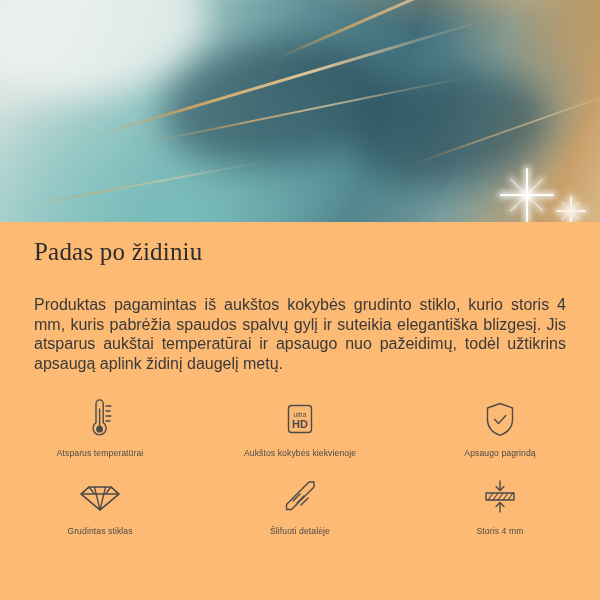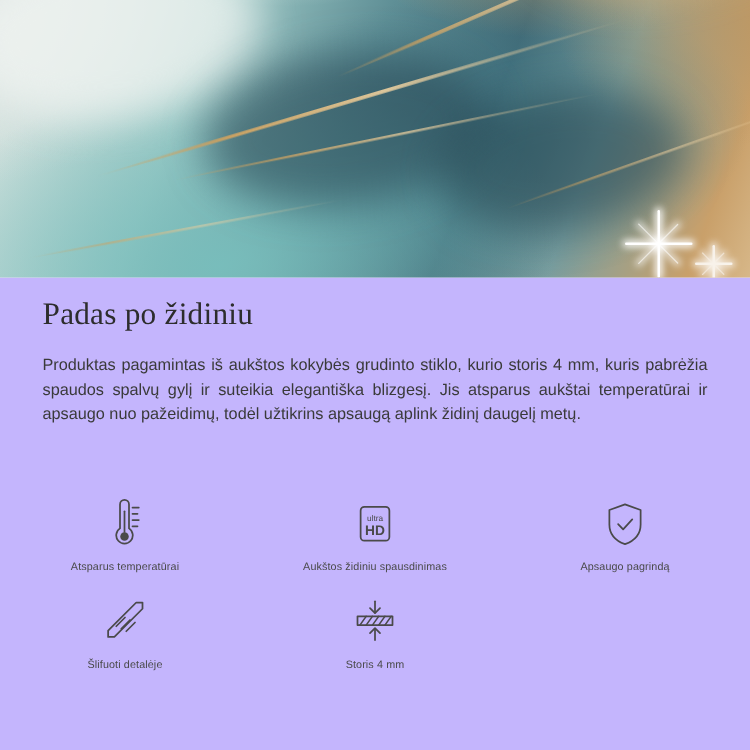--- a/index.html
+++ b/index.html
@@ -5,21 +5,21 @@
   * { box-sizing: border-box; margin: 0; padding: 0; }
   html, body {
     width: 600px; height: 600px;
     background: #ffffff;
     font-family: "Liberation Sans", sans-serif;
     overflow: hidden;
   }
   .page {
     position: relative;
     width: 600px; height: 600px;
-    background: #c4b5fd;
+    background: #fdba74;
   }
 
   
   .hero {
     position: absolute;
     left: 0; top: 0;
     width: 600px; height: 222px;
     overflow: hidden;
     background: #ffffff;
   }
@@ -95,22 +95,22 @@
     font-family: "Liberation Serif", serif;
     font-size: 25px;
     line-height: 31px;
     color: #2d2d2d;
     font-weight: 400;
     letter-spacing: .2px;
     margin-top: 14px;
   }
   .headline .l2 { display: block; }
   .body-copy {
-    margin-top: 15px;
-    font-size: 13px;
+    margin-top: 28px;
+    font-size: 16px;
     line-height: 19.5px;
     color: #3a3a3a;
     text-align: justify;
     max-width: 536px;
   }
 
   
   .features {
     position: absolute;
     left: 0; top: 392px;
@@ -203,33 +203,45 @@
     </div>
 
     <div class="feature">
       <div class="ic">
         <svg width="44" height="44" viewBox="0 0 44 44" fill="none">
           <rect x="10.5" y="8.5" width="23" height="27" rx="3" stroke="#4a4a4a" stroke-width="1.4"></rect>
           <text x="22" y="20" text-anchor="middle" font-family="Liberation Sans, sans-serif" font-size="6.6" fill="#4a4a4a">ultra</text>
           <text x="22" y="31" text-anchor="middle" font-family="Liberation Sans, sans-serif" font-size="11" font-weight="bold" fill="#4a4a4a">HD</text>
         </svg>
       </div>
-      <div class="cap">Aukštos židiniu spausdinimas</div>
+      <div class="cap">Aukštos kokybės kiekvienoje</div>
     </div>
 
     <div class="feature">
       <div class="ic">
         <svg width="44" height="44" viewBox="0 0 44 44" fill="none" stroke="#4a4a4a" stroke-width="1.4" stroke-linecap="round" stroke-linejoin="round">
           <path d="M22 6.5 34.5 11v11.5c0 8-5.4 13.2-12.5 15.8C14.9 35.7 9.5 30.5 9.5 22.5V11z"></path>
           <path d="M16.5 22.3l4 4.2 7.3-8"></path>
         </svg>
       </div>
       <div class="cap">Apsaugo pagrindą</div>
     </div>
 
+    <div class="feature">
+      <div class="ic">
+        <svg width="46" height="40" viewBox="0 0 46 40" fill="none" stroke="#4a4a4a" stroke-width="1.3" stroke-linejoin="round">
+          <path d="M12 10h22l8 7-19 16L4 17z"></path>
+          <path d="M4 17h38"></path>
+          <path d="M12 10l-8 7 19 16 19-16-8-7"></path>
+          <path d="M17.5 10l5.5 23M28.5 10L23 33"></path>
+          <path d="M12 10l5.5 7M34 10l-5.5 7"></path>
+        </svg>
+      </div>
+      <div class="cap">Grudintas stiklas</div>
+    </div>
 
     <div class="feature">
       <div class="ic">
         <svg width="44" height="40" viewBox="0 0 44 40" fill="none" stroke="#4a4a4a" stroke-width="1.4" stroke-linecap="round" stroke-linejoin="round">
           <path d="M8.5 31.5 31 9h5v5L13.5 36.5h-5z" transform="translate(0,-4)"></path>
           <line x1="15" y1="24" x2="22" y2="17"></line>
           <line x1="19" y1="26" x2="26" y2="19"></line>
           <line x1="23" y1="28" x2="30" y2="21"></line>
         </svg>
       </div>

